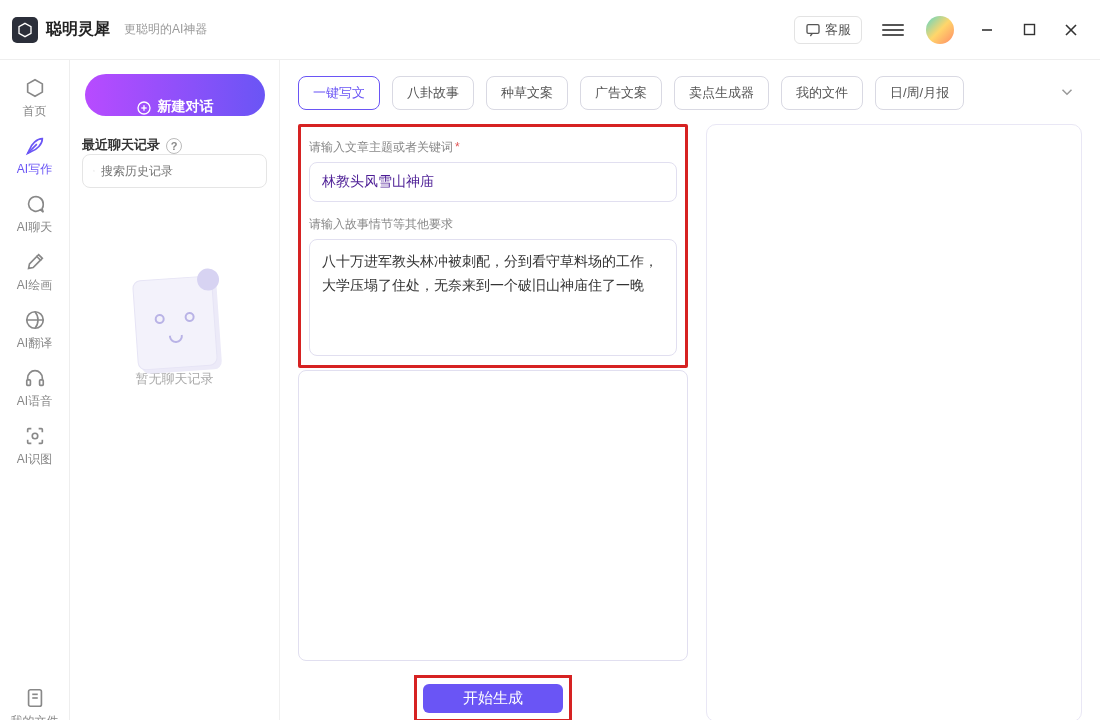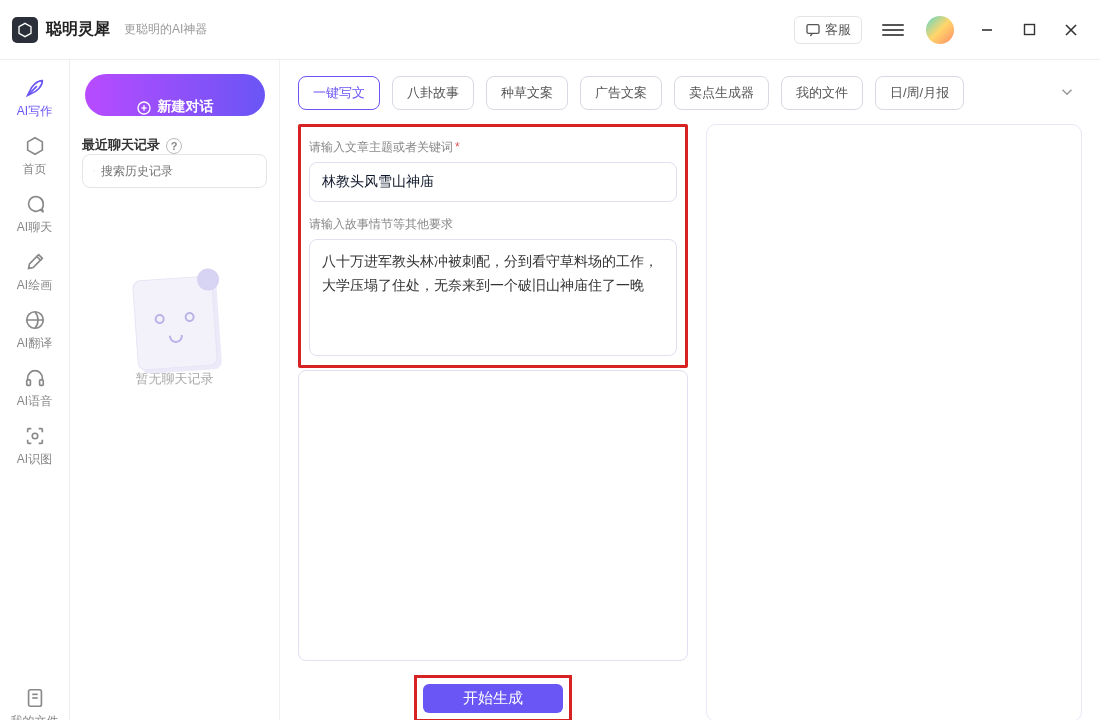--- a/index.html
+++ b/index.html
@@ -37,21 +37,21 @@
 .tab-chip{ height:34px; padding:0 14px; border:1px solid #d9d9e3; border-radius:8px; display:flex; align-items:center; font-size:13px; color:#555; cursor:pointer; background:#fff;}
 .tab-chip.active{ border-color:#6a55f5; color:#6a55f5;}
 .tabrow-spacer{flex:1;}
 .chev{ color:#aaa; cursor:pointer; padding:6px;}
 .formzone{ display:flex; gap:18px; flex:1; min-height:0;}
 .leftcol{ width:390px; display:flex; flex-direction:column;}
 .rightcol{ flex:1; border:1px solid #e9e7f5; border-radius:10px; background:#fff;}
 .hl-red{ border:3px solid #d62222; padding:6px 8px 6px; border-radius:2px; margin-bottom:2px;}
 .lbl{ font-size:12px; color:#888; margin:6px 0 6px; }
 .req{ color:#e05555; margin-left:2px;}
-.inp{ width:100%; height:40px; border:1px solid #e1dff0; border-radius:8px; padding:0 12px; font-size:14px; color:#0f172a; outline:none;}
+.inp{ width:100%; height:40px; border:1px solid #e1dff0; border-radius:8px; padding:0 12px; font-size:14px; color:#4c1d95; outline:none;}
 .ta{ width:100%; border:1px solid #e1dff0; border-radius:8px; padding:10px 12px; font-size:14px; color:#333; outline:none; resize:none; line-height:1.7;}
 .ta.big{ flex:1; }
 .gen-wrap{ display:flex; justify-content:center; padding-top:14px;}
 .red-around{ border:3px solid #d62222; padding:6px; display:inline-block;}
 .gen-btn{ width:140px; height:29px; background:#6a55f5; color:#fff; border:none; border-radius:6px; font-size:15px; cursor:pointer;}
 </style>
 </head>
 <body>
 
 <div class="topbar">
@@ -89,32 +89,32 @@
   <div class="win-btn">
       <svg width="14" height="14" viewBox="0 0 14 14">
         <line x1="2" y1="2" x2="12" y2="12" stroke="#333" stroke-width="1.6"></line>
         <line x1="12" y1="2" x2="2" y2="12" stroke="#333" stroke-width="1.6"></line>
       </svg>
     </div>
 </div>
 
 <div class="app-body">
   <div class="leftnav">
+    <div class="nav-item">
+      <svg viewBox="0 0 24 24" fill="none" stroke="currentColor" stroke-width="1.8">
+          <polygon points="12,3 20,7.5 20,16.5 12,21 4,16.5 4,7.5"></polygon>
+        </svg>
+      <span>首页</span>
+    </div>
     <div class="nav-item active">
       <svg viewBox="0 0 24 24" fill="none" stroke="currentColor" stroke-width="1.8">
           <path d="M20 4c-6 0-12 6-14 12l-2 4 4-2c6-2 12-8 12-14z"></path>
           <line x1="14" y1="10" x2="4" y2="20"></line>
         </svg>
       <span>AI写作</span>
-    </div>
-    <div class="nav-item">
-      <svg viewBox="0 0 24 24" fill="none" stroke="currentColor" stroke-width="1.8">
-          <polygon points="12,3 20,7.5 20,16.5 12,21 4,16.5 4,7.5"></polygon>
-        </svg>
-      <span>首页</span>
     </div>
     <div class="nav-item">
       <svg viewBox="0 0 24 24" fill="none" stroke="currentColor" stroke-width="1.8">
           <path d="M21 12a8 8 0 10-3 6.2L21 21l-1.3-3.8A8 8 0 0021 12z"></path>
         </svg>
       <span>AI聊天</span>
     </div>
     <div class="nav-item">
       <svg viewBox="0 0 24 24" fill="none" stroke="currentColor" stroke-width="1.8">
           <path d="M14 6l4 4-8 8-5 1 1-5z"></path>

